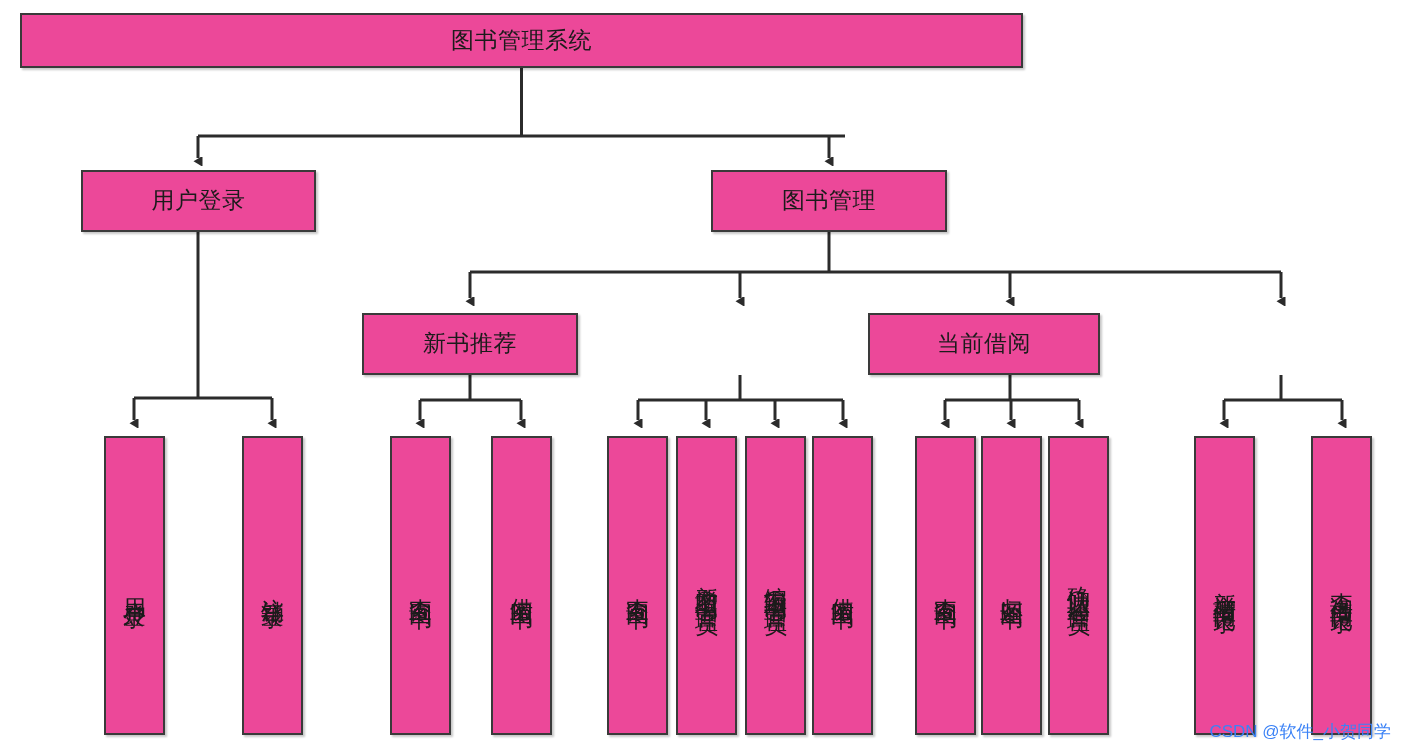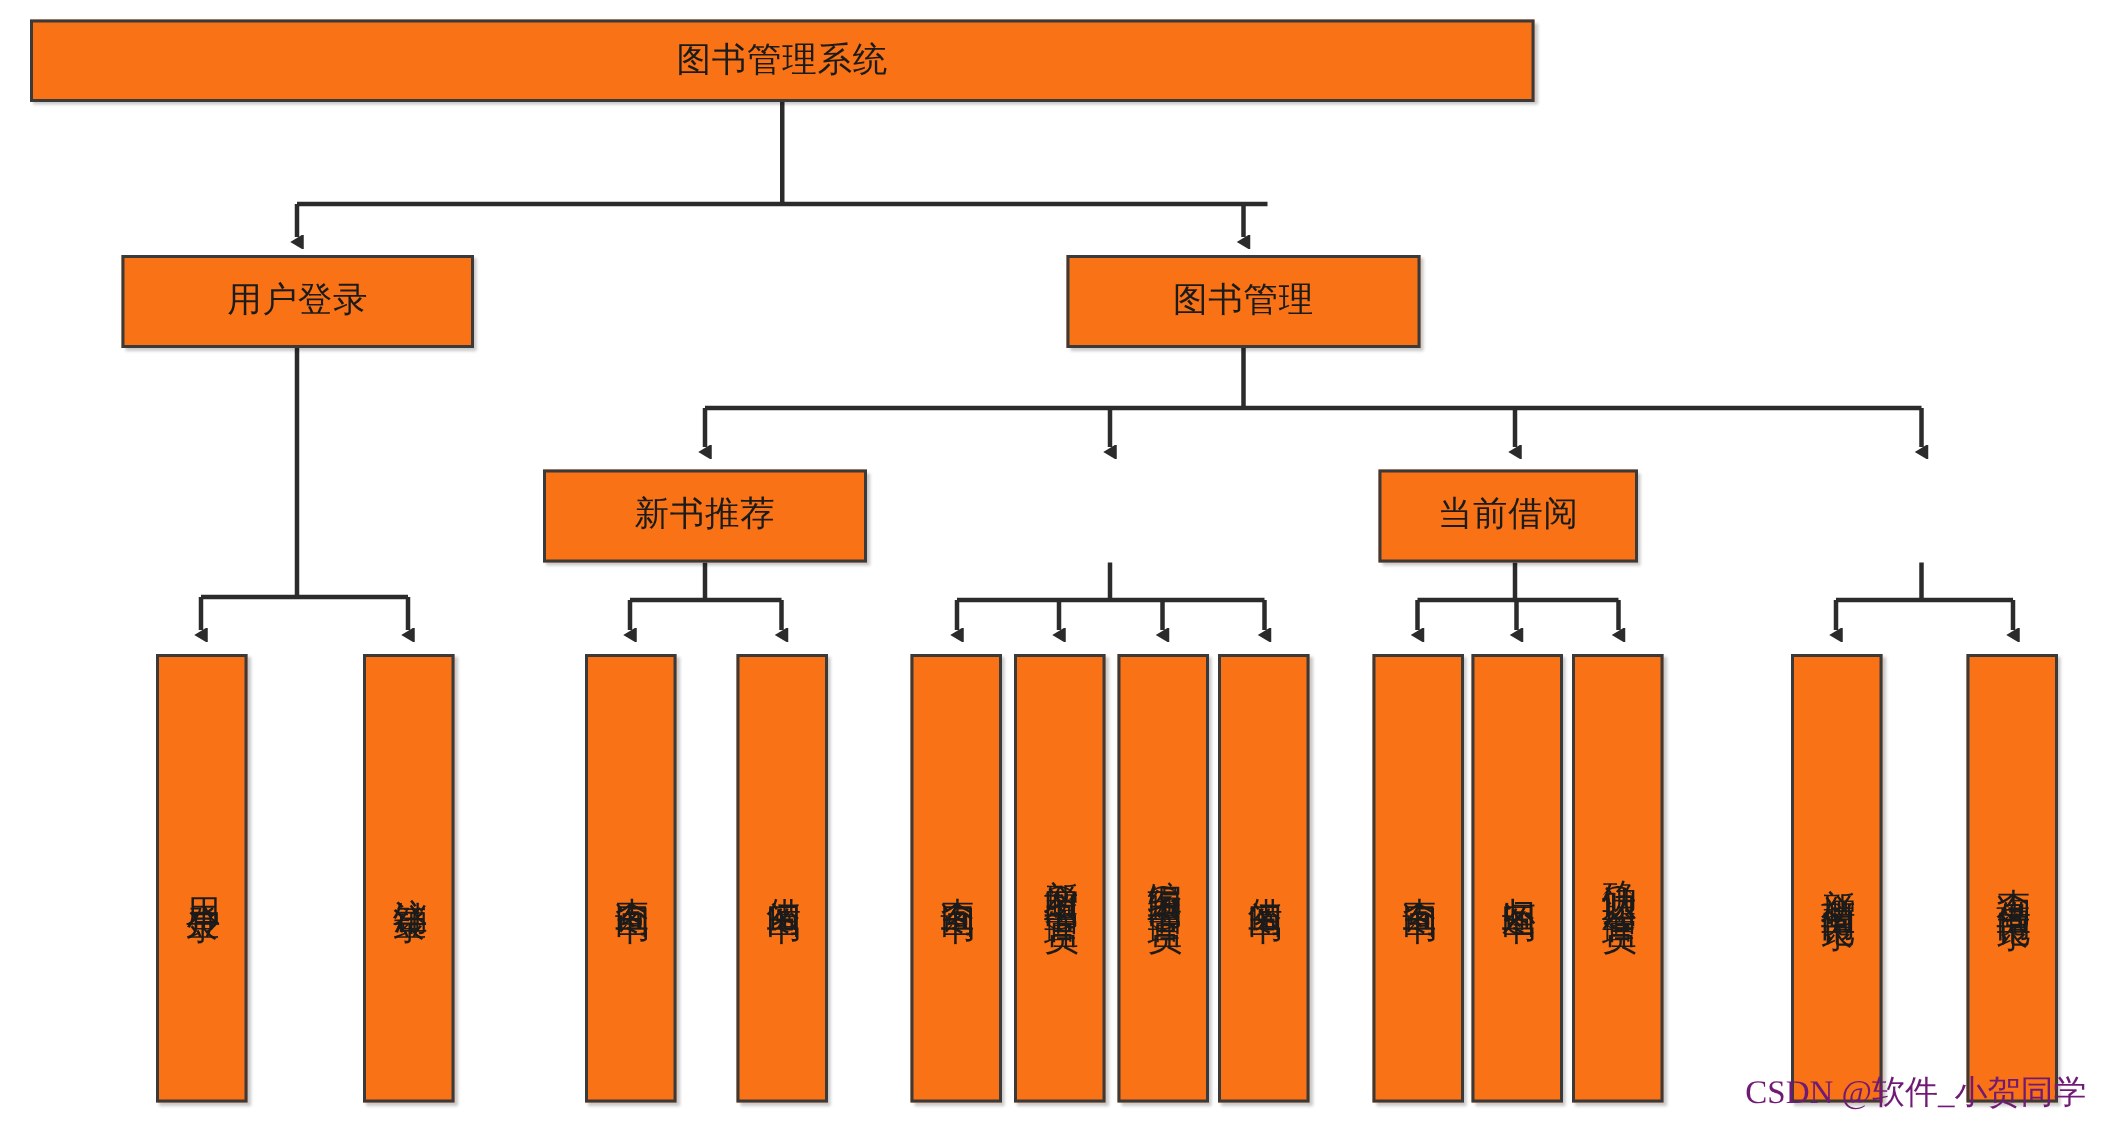--- a/index.html
+++ b/index.html
@@ -22,21 +22,21 @@
     position: absolute;
     left: 0;
     top: 0;
     width: 1405px;
     height: 747px;
     pointer-events: none;
   }
   .node {
     position: absolute;
     box-sizing: border-box;
-    background: #f97316;
+    background: #ec4899;
     border: 2px solid #3a3a3a;
     box-shadow: 2px 2px 2px rgba(0, 0, 0, 0.22);
     display: flex;
     align-items: center;
     justify-content: center;
     z-index: 2;
   }
   .node .label {
     color: #1b1b1b;
     line-height: 1.04;
@@ -65,25 +65,25 @@
     letter-spacing: 3px;
     -webkit-text-orientation: upright;
   }
   .node.v.tall .label {
     letter-spacing: 4px;
   }
   #watermark {
     position: absolute;
     right: 14px;
     bottom: 4px;
-    font-size: 22px;
-    color: #701a75;
+    font-size: 17px;
+    color: #3b82f6;
     white-space: nowrap;
     z-index: 3;
-    font-family: Liberation Serif, serif;
+    font-family: Liberation Sans, sans-serif;
   }
 </style>
 </head>
 <body>
 
 <div id="diagram">
 
   <svg id="connectors" viewBox="0 0 1405 747" preserveAspectRatio="none">
     <defs>
       <marker id="arrow" markerWidth="9" markerHeight="11" refX="1.2" refY="5.4" orient="auto" markerUnits="userSpaceOnUse">
@@ -142,21 +142,21 @@
   <div class="node h" style="left:81px; top:170px; width:235px; height:62px;">
     <span class="label">用户登录</span>
   </div>
   <div class="node h" style="left:362px; top:313px; width:216px; height:62px;">
     <span class="label">新书推荐</span>
   </div>
 
   <div class="node h" style="left:711px; top:170px; width:236px; height:62px;">
     <span class="label">图书管理</span>
   </div>
-  <div class="node h" style="left:919px; top:313px; width:173px; height:62px;">
+  <div class="node h" style="left:868px; top:313px; width:232px; height:62px;">
     <span class="label">当前借阅</span>
   </div>
 
   <div class="node v" style="left:104px; top:436px; width:61px; height:299px;">
     <span class="label">用户登录</span>
   </div>
   <div class="node v" style="left:242px; top:436px; width:61px; height:299px;">
     <span class="label">注销登录</span>
   </div>
 

